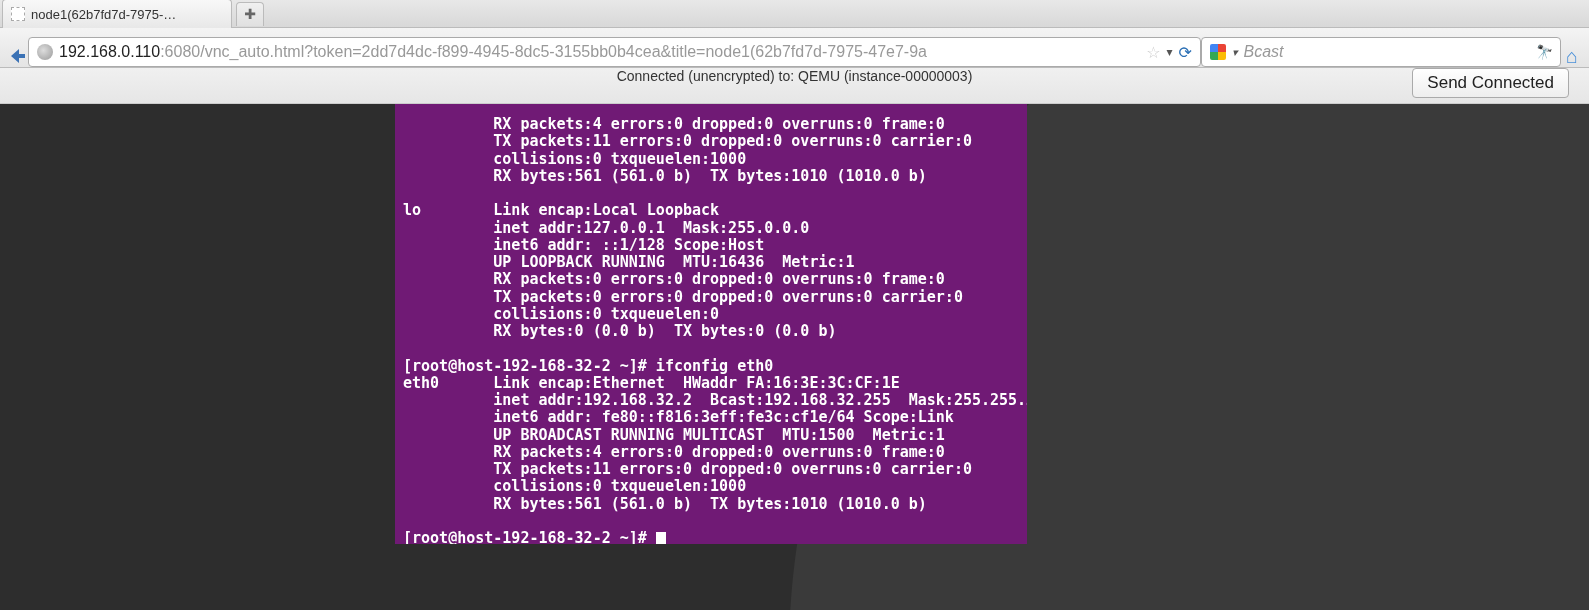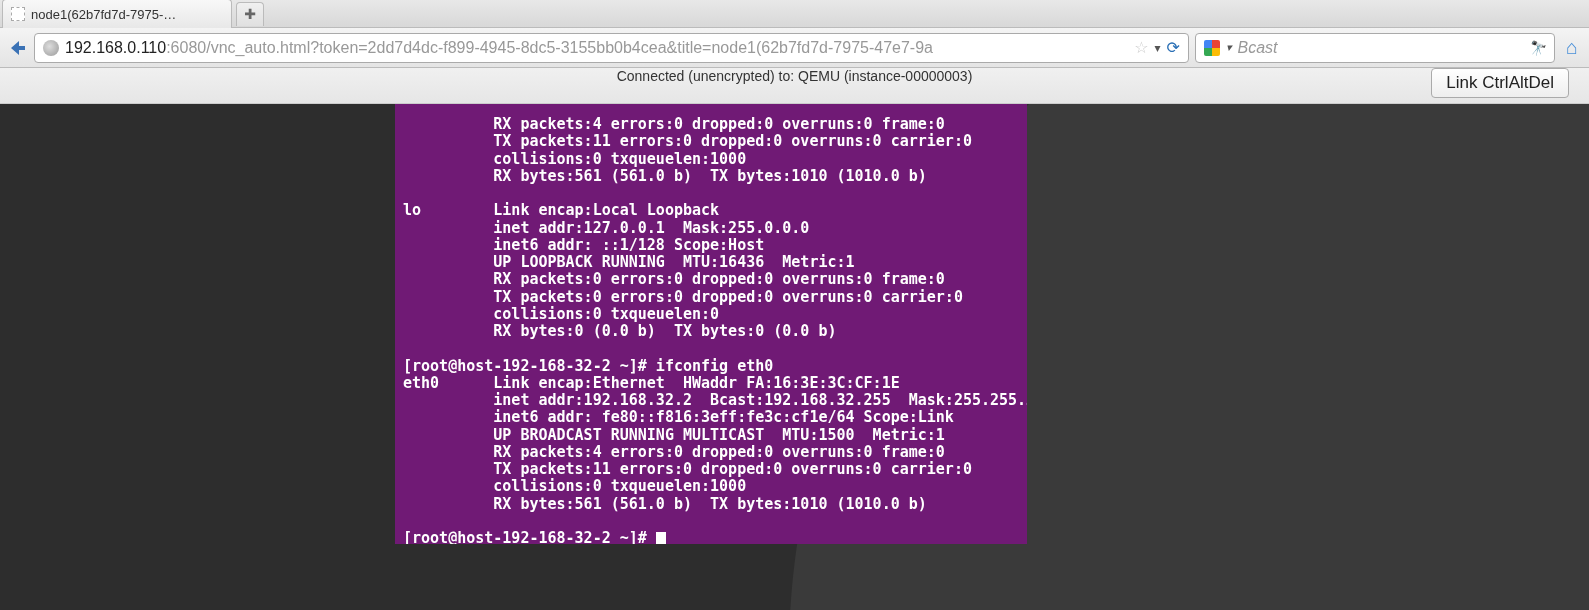--- a/index.html
+++ b/index.html
@@ -46,23 +46,22 @@
     border-radius: 4px 4px 0 0;
     background: linear-gradient(#f0f0f0, #e0e0e0);
     margin-left: 4px;
     color: #666;
     font-size: 14px;
   }
   .nav-bar {
     height: 40px;
     background: linear-gradient(#f4f4f4, #e4e4e4);
     display: flex;
-    align-items: center;
+    align-items: flex-end;
     padding: 0 6px;
-    gap: 6px;
     border-bottom: 1px solid #bbb;
   }
   .nav-btn {
     width: 22px; height: 22px;
     display: flex; align-items: center; justify-content: center;
   }
   .url-bar {
     flex: 1;
     height: 30px;
     background: #fff;
@@ -211,21 +210,21 @@
     <span class="binoc">🔭</span>
   </div>
 
   <div class="nav-btn">
     <span class="home-icn">⌂</span>
   </div>
 </div>
 
 <div class="toolbar">
   <span class="status-text">Connected (unencrypted) to: QEMU (instance-00000003)</span>
-  <button class="cad-btn">Link CtrlAltDel</button>
+  <button class="cad-btn">Send Connected</button>
 </div>
 
 <div class="console-area">
   <div class="console-arc"></div>
   <div class="terminal" id="terminal">          RX packets:4 errors:0 dropped:0 overruns:0 frame:0
           TX packets:11 errors:0 dropped:0 overruns:0 carrier:0
           collisions:0 txqueuelen:1000
           RX bytes:561 (561.0 b)  TX bytes:1010 (1010.0 b)
 
 lo        Link encap:Local Loopback

